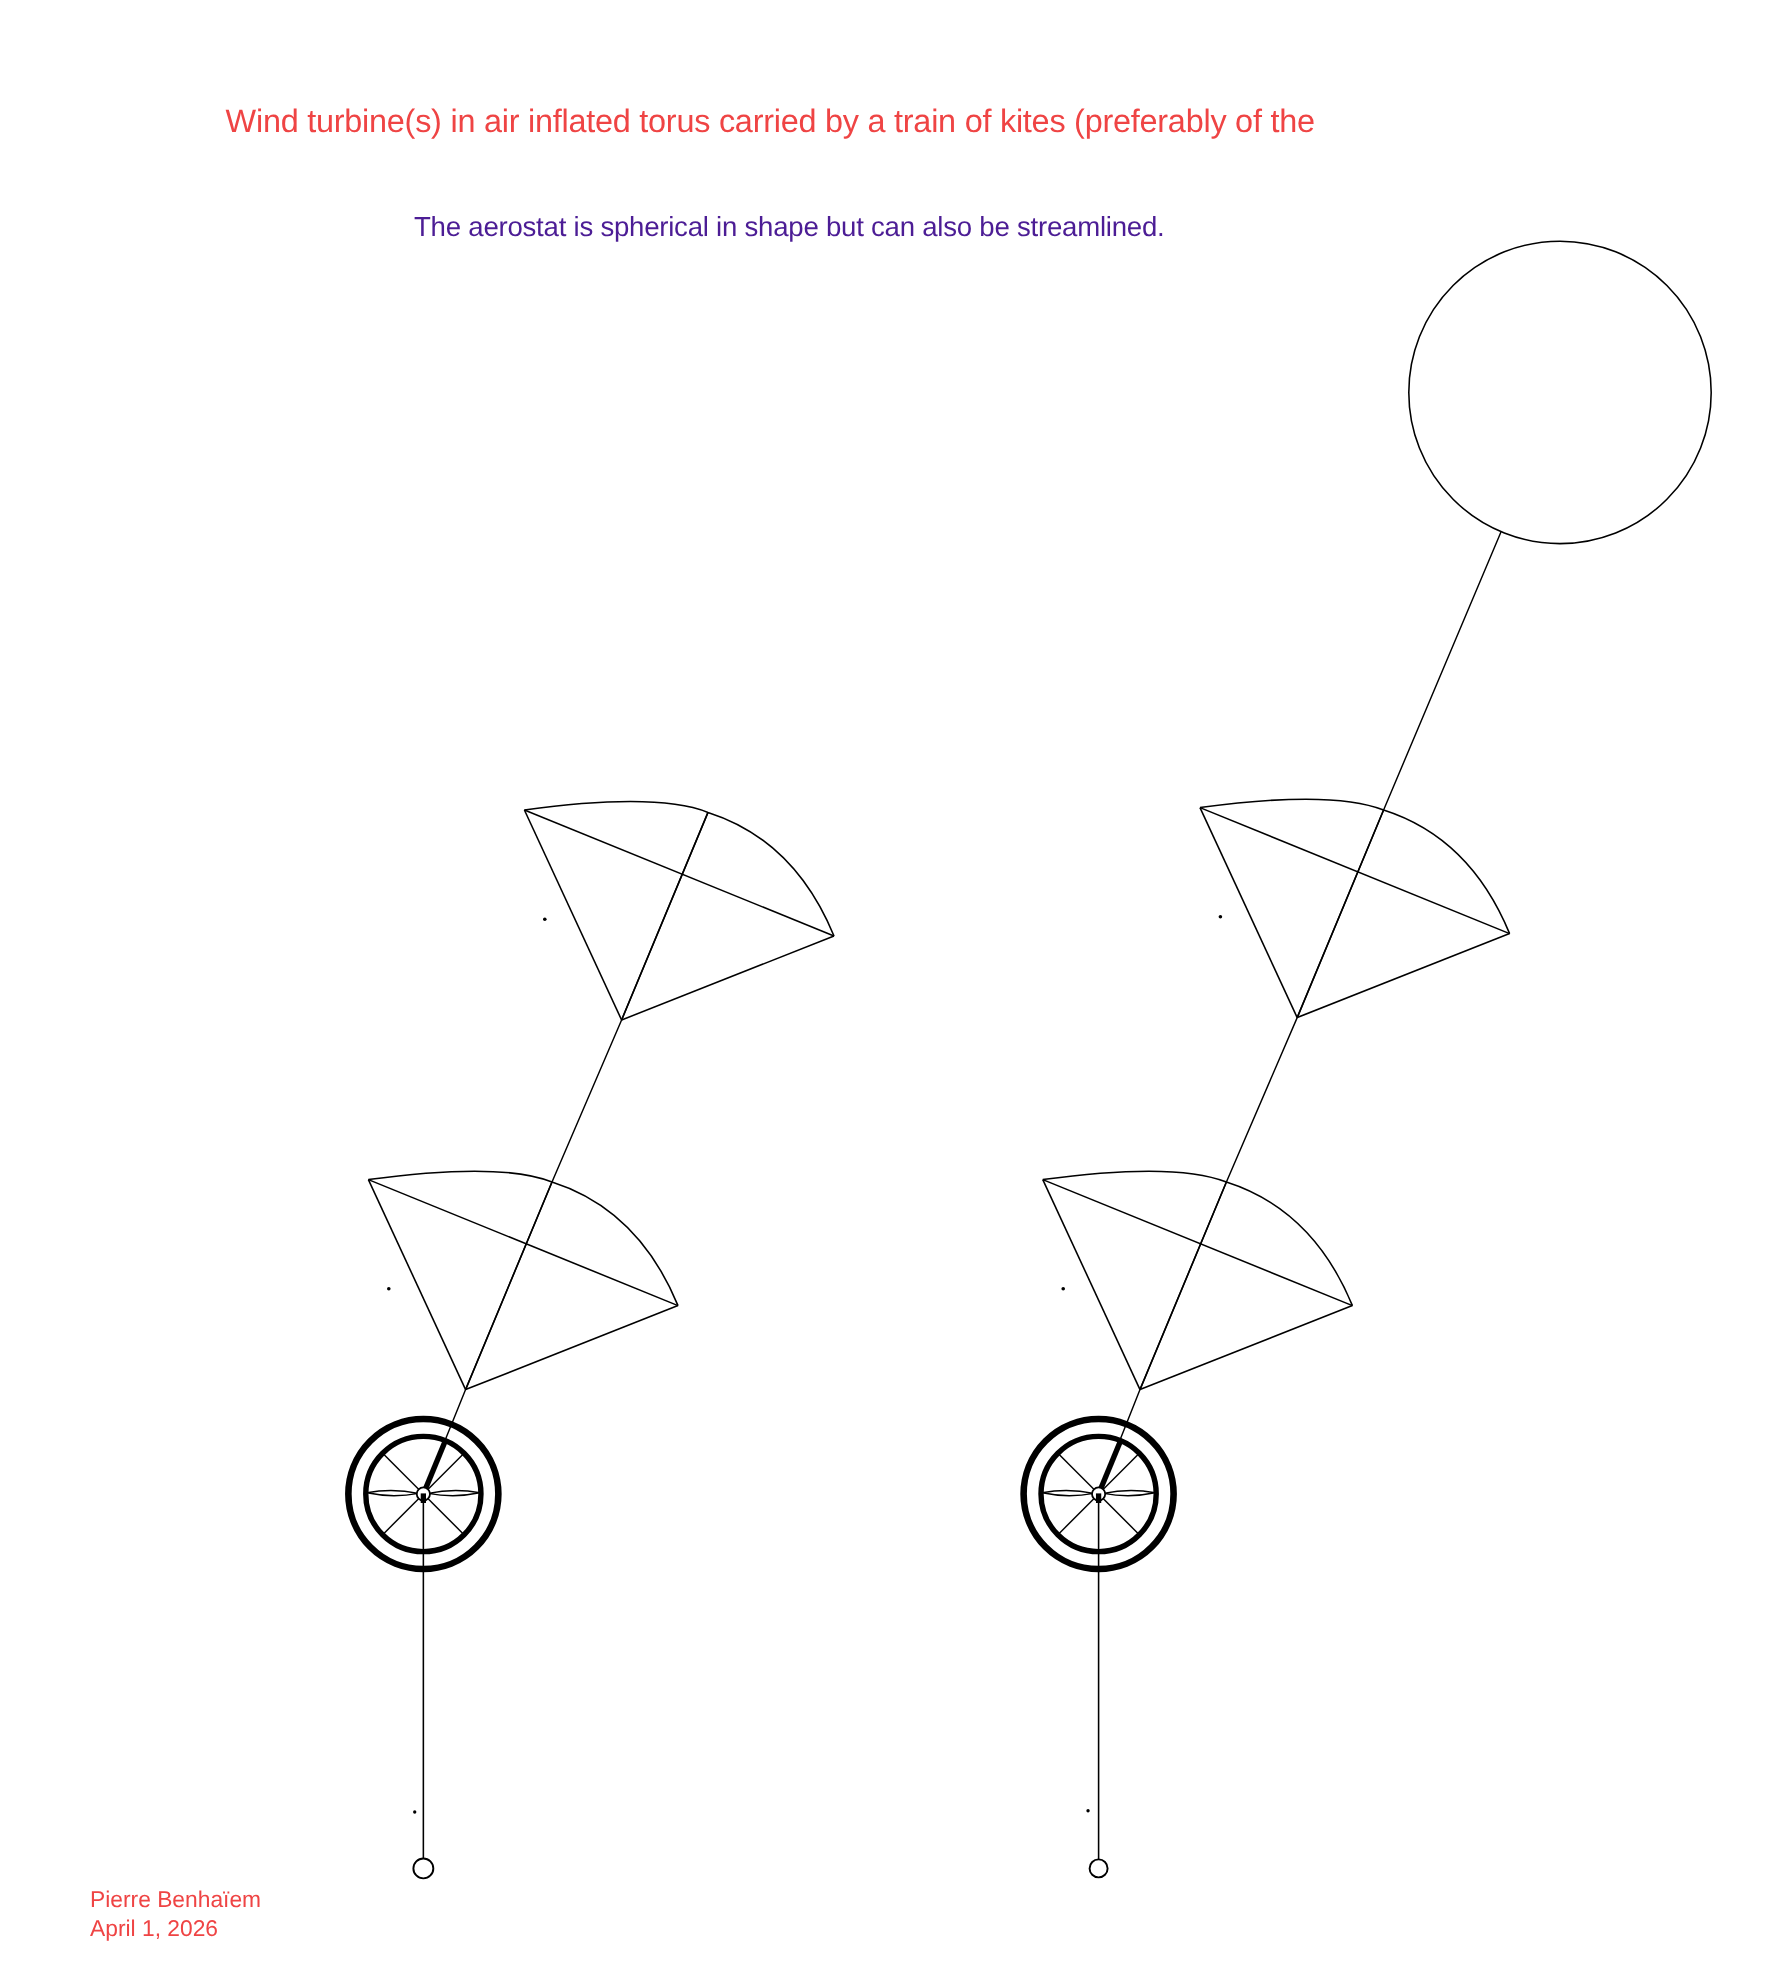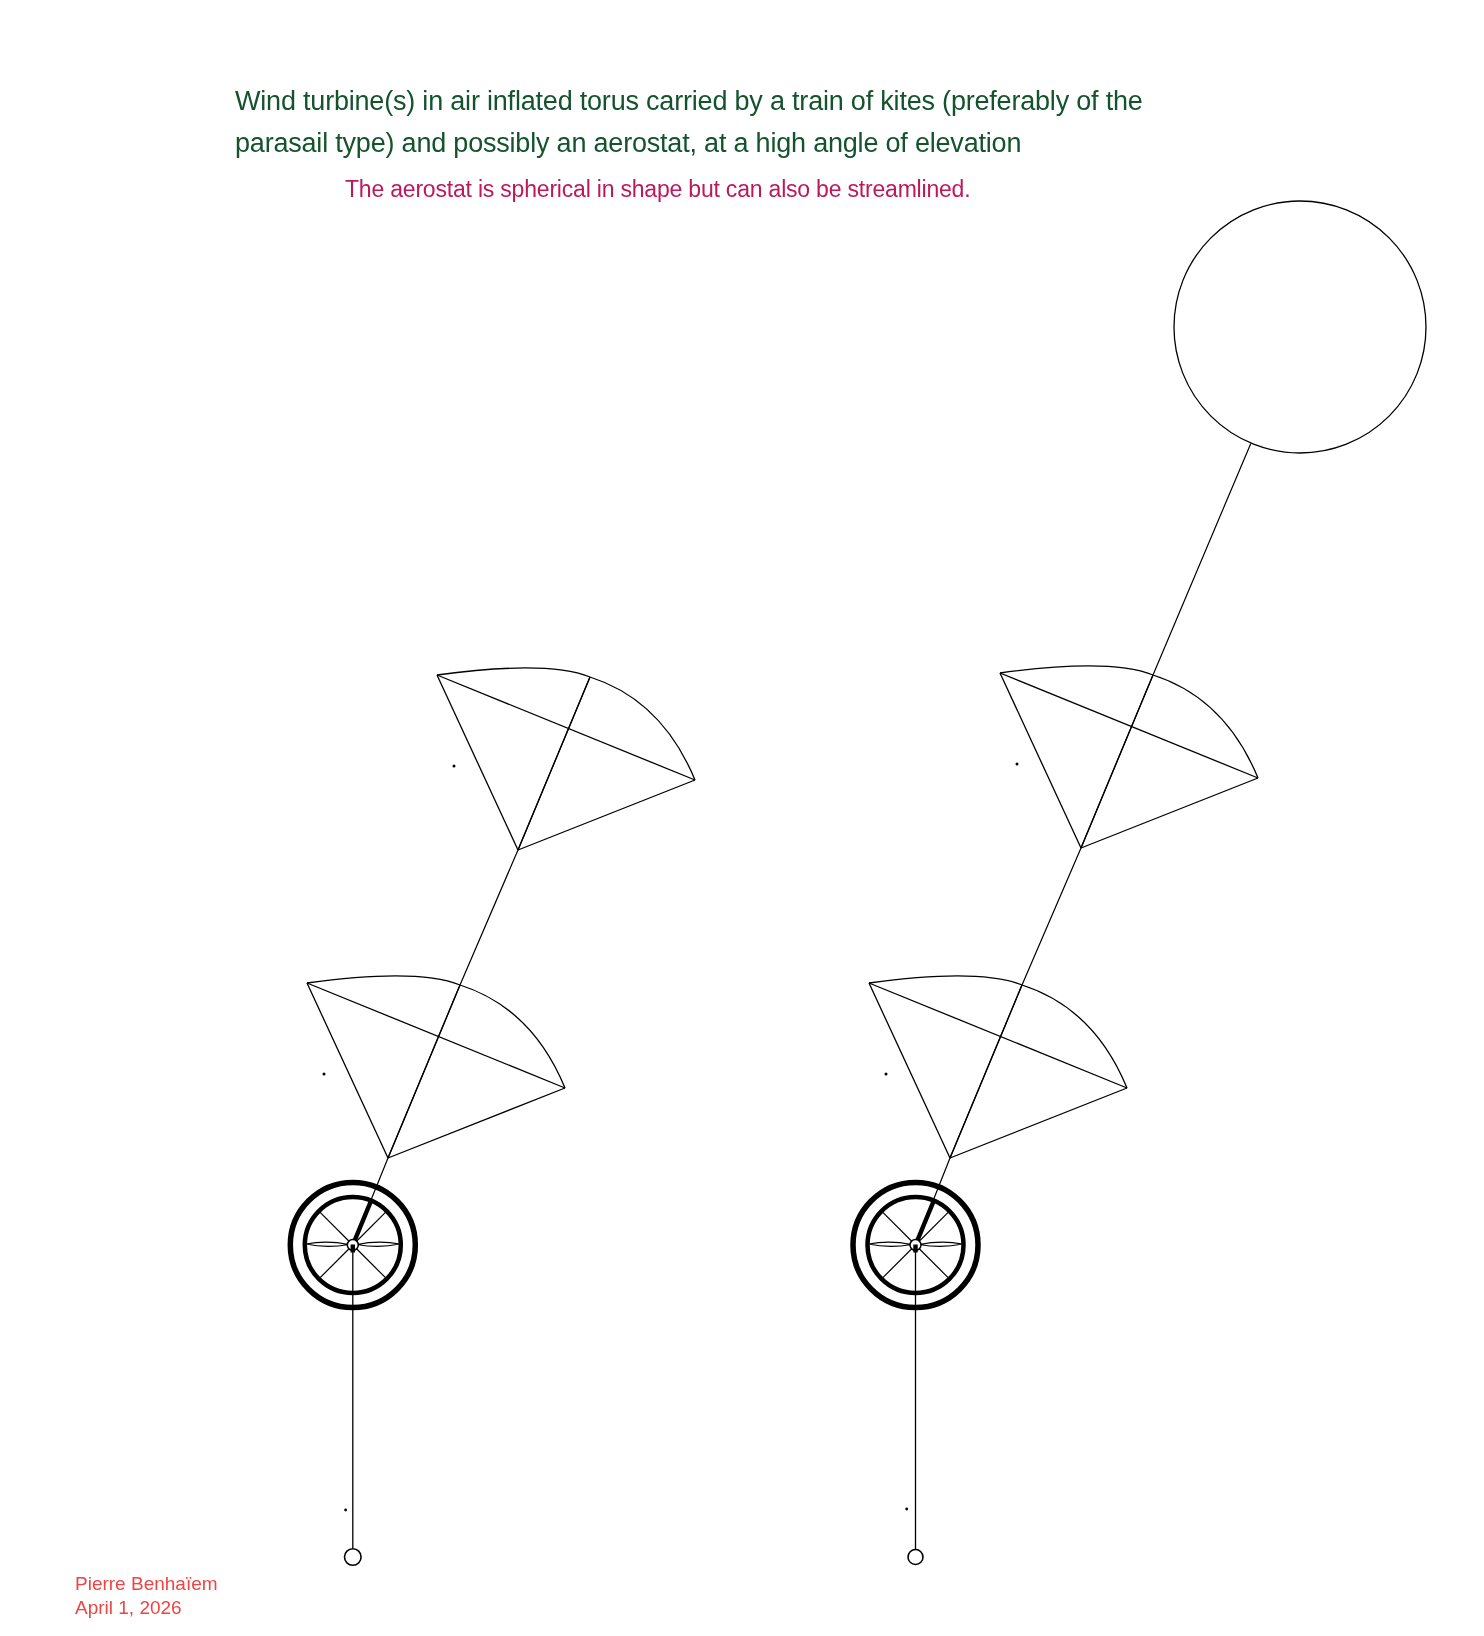--- a/index.html
+++ b/index.html
@@ -17,52 +17,50 @@
     left: 0; top: 0;
     width: 1484px; height: 1636px;
   }
   .title-block {
     position: absolute;
     left: 188px;
     top: 80px;
     font-size: 27px;
     line-height: 42px;
     letter-spacing: -0.2px;
-    color: #14532d;
+    color: #ef4444;
     white-space: nowrap;
-    margin-left: 47px;
   }
   .subtitle {
     position: absolute;
     left: 345px;
     top: 176px;
     font-size: 23px;
     letter-spacing: -0.2px;
-    color: #be185d;
+    color: #4c1d95;
     white-space: nowrap;
   }
   .credit-block {
     position: absolute;
     left: 75px;
     top: 1572px;
     font-size: 19px;
     line-height: 24px;
     color: #ef4444;
     white-space: nowrap;
   }
   svg line, svg path, svg circle, svg polyline { vector-effect: none; }
 </style>
 </head>
 <body>
 
 <div class="canvas">
 
   <div class="title-block">
     <div>Wind turbine(s) in air inflated torus carried by a train of kites (preferably of the</div>
-    <div>parasail type) and possibly an aerostat, at a high angle of elevation</div>
   </div>
   <div class="subtitle">The aerostat is spherical in shape but can also be streamlined.</div>
 
   <svg class="diagram-svg" viewBox="0 0 1484 1636" xmlns="http://www.w3.org/2000/svg">
     <defs>
 
       <g id="kite-shape" fill="none" stroke="#000" stroke-width="1.3">
         <path d="M 0 0 Q 110 -15 153 2 Q 225 25 258 105"></path>
         <line x1="0" y1="0" x2="81" y2="175"></line>
         <line x1="0" y1="0" x2="258" y2="105"></line>

